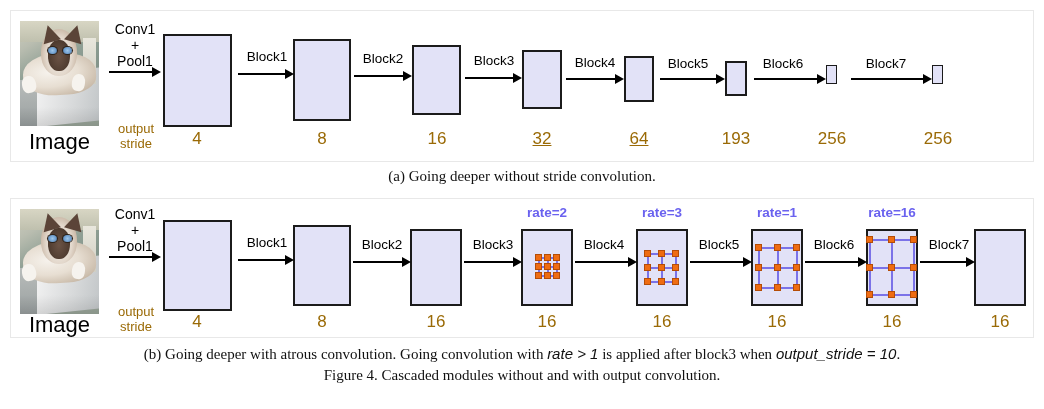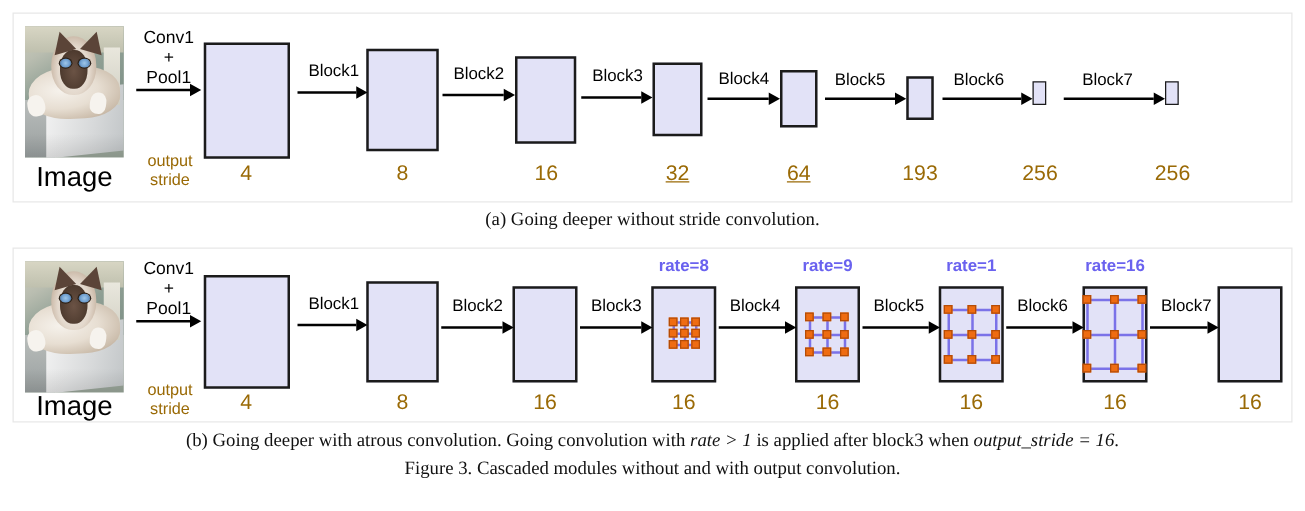--- a/index.html
+++ b/index.html
@@ -66,21 +66,21 @@
   .ratelbl{position:absolute;font-size:13.5px;font-weight:bold;color:#6a62ef;white-space:nowrap;text-align:center;}
 
   
   .grid{position:absolute;}
   .gline{position:absolute;background:#7b72e8;}
   .gdot{position:absolute;background:#ef6c12;border:1px solid #b54c06;box-sizing:border-box;}
 
   
   .cap{position:absolute;width:1044px;left:0;text-align:center;color:#111;
       font-family:"Liberation Serif",serif;font-size:15px;}
-  .cap .it{font-style:italic;font-family:Liberation Serif, serif;}
+  .cap .it{font-style:italic;font-family:Liberation Sans, sans-serif;}
 </style>
 </head>
 <body>
 
 <div class="panel" id="panel-a">
 
   <div class="catwrap" style="left:9px;top:10px;width:79px;height:105px;">
     <div class="cat-bg-wall"></div>
     <div class="cat-bg-ceiling"></div>
     <div class="cat-cabinet2"></div>
@@ -233,41 +233,41 @@
     <div class="gdot" style="left:0px;top:0px;width:7px;height:7px;"></div>
     <div class="gdot" style="left:9px;top:0px;width:7px;height:7px;"></div>
     <div class="gdot" style="left:18px;top:0px;width:7px;height:7px;"></div>
     <div class="gdot" style="left:0px;top:9px;width:7px;height:7px;"></div>
     <div class="gdot" style="left:9px;top:9px;width:7px;height:7px;"></div>
     <div class="gdot" style="left:18px;top:9px;width:7px;height:7px;"></div>
     <div class="gdot" style="left:0px;top:18px;width:7px;height:7px;"></div>
     <div class="gdot" style="left:9px;top:18px;width:7px;height:7px;"></div>
     <div class="gdot" style="left:18px;top:18px;width:7px;height:7px;"></div>
   </div>
-  <div class="ratelbl" style="left:498px;top:6px;width:76px;">rate=8</div>
+  <div class="ratelbl" style="left:498px;top:6px;width:76px;">rate=2</div>
 
   <div class="fbox" style="left:625px;top:30px;width:52px;height:77px;"></div>
   <div class="grid" style="left:633px;top:51px;width:36px;height:36px;">
     <div class="gline" style="left:3px;top:3px;width:30px;height:1.5px;"></div>
     <div class="gline" style="left:3px;top:17px;width:30px;height:1.5px;"></div>
     <div class="gline" style="left:3px;top:31px;width:30px;height:1.5px;"></div>
     <div class="gline" style="left:3px;top:3px;width:1.5px;height:30px;"></div>
     <div class="gline" style="left:17px;top:3px;width:1.5px;height:30px;"></div>
     <div class="gline" style="left:31px;top:3px;width:1.5px;height:30px;"></div>
     <div class="gdot" style="left:0px;top:0px;width:7px;height:7px;"></div>
     <div class="gdot" style="left:14px;top:0px;width:7px;height:7px;"></div>
     <div class="gdot" style="left:28px;top:0px;width:7px;height:7px;"></div>
     <div class="gdot" style="left:0px;top:14px;width:7px;height:7px;"></div>
     <div class="gdot" style="left:14px;top:14px;width:7px;height:7px;"></div>
     <div class="gdot" style="left:28px;top:14px;width:7px;height:7px;"></div>
     <div class="gdot" style="left:0px;top:28px;width:7px;height:7px;"></div>
     <div class="gdot" style="left:14px;top:28px;width:7px;height:7px;"></div>
     <div class="gdot" style="left:28px;top:28px;width:7px;height:7px;"></div>
   </div>
-  <div class="ratelbl" style="left:613px;top:6px;width:76px;">rate=9</div>
+  <div class="ratelbl" style="left:613px;top:6px;width:76px;">rate=3</div>
 
   <div class="fbox" style="left:740px;top:30px;width:52px;height:77px;"></div>
   <div class="grid" style="left:744px;top:45px;width:45px;height:48px;">
     <div class="gline" style="left:3px;top:3px;width:39px;height:1.5px;"></div>
     <div class="gline" style="left:3px;top:23px;width:39px;height:1.5px;"></div>
     <div class="gline" style="left:3px;top:43px;width:39px;height:1.5px;"></div>
     <div class="gline" style="left:3px;top:3px;width:1.5px;height:40px;"></div>
     <div class="gline" style="left:22px;top:3px;width:1.5px;height:40px;"></div>
     <div class="gline" style="left:41px;top:3px;width:1.5px;height:40px;"></div>
     <div class="gdot" style="left:0px;top:0px;width:7px;height:7px;"></div>
@@ -354,19 +354,19 @@
   <div class="osnum" style="left:736px;top:113px;width:60px;">16</div>
   <div class="osnum" style="left:851px;top:113px;width:60px;">16</div>
   <div class="osnum" style="left:959px;top:113px;width:60px;">16</div>
 </div>
 
 <div class="cap" style="top:345px;">
   <span>(b)</span>
   <span>Going deeper with atrous convolution. Going convolution with</span>
   <span class="it">rate &gt; 1</span>
   <span>is applied after block3 when</span>
-  <span class="it">output_stride = 16</span><span>.</span>
+  <span class="it">output_stride = 10</span><span>.</span>
 </div>
 
 <div class="cap" style="top:367px;">
-  <span>Figure 3.</span>
+  <span>Figure 4.</span>
   <span>Cascaded modules without and with output convolution.</span>
 </div>
 
 </body></html>

